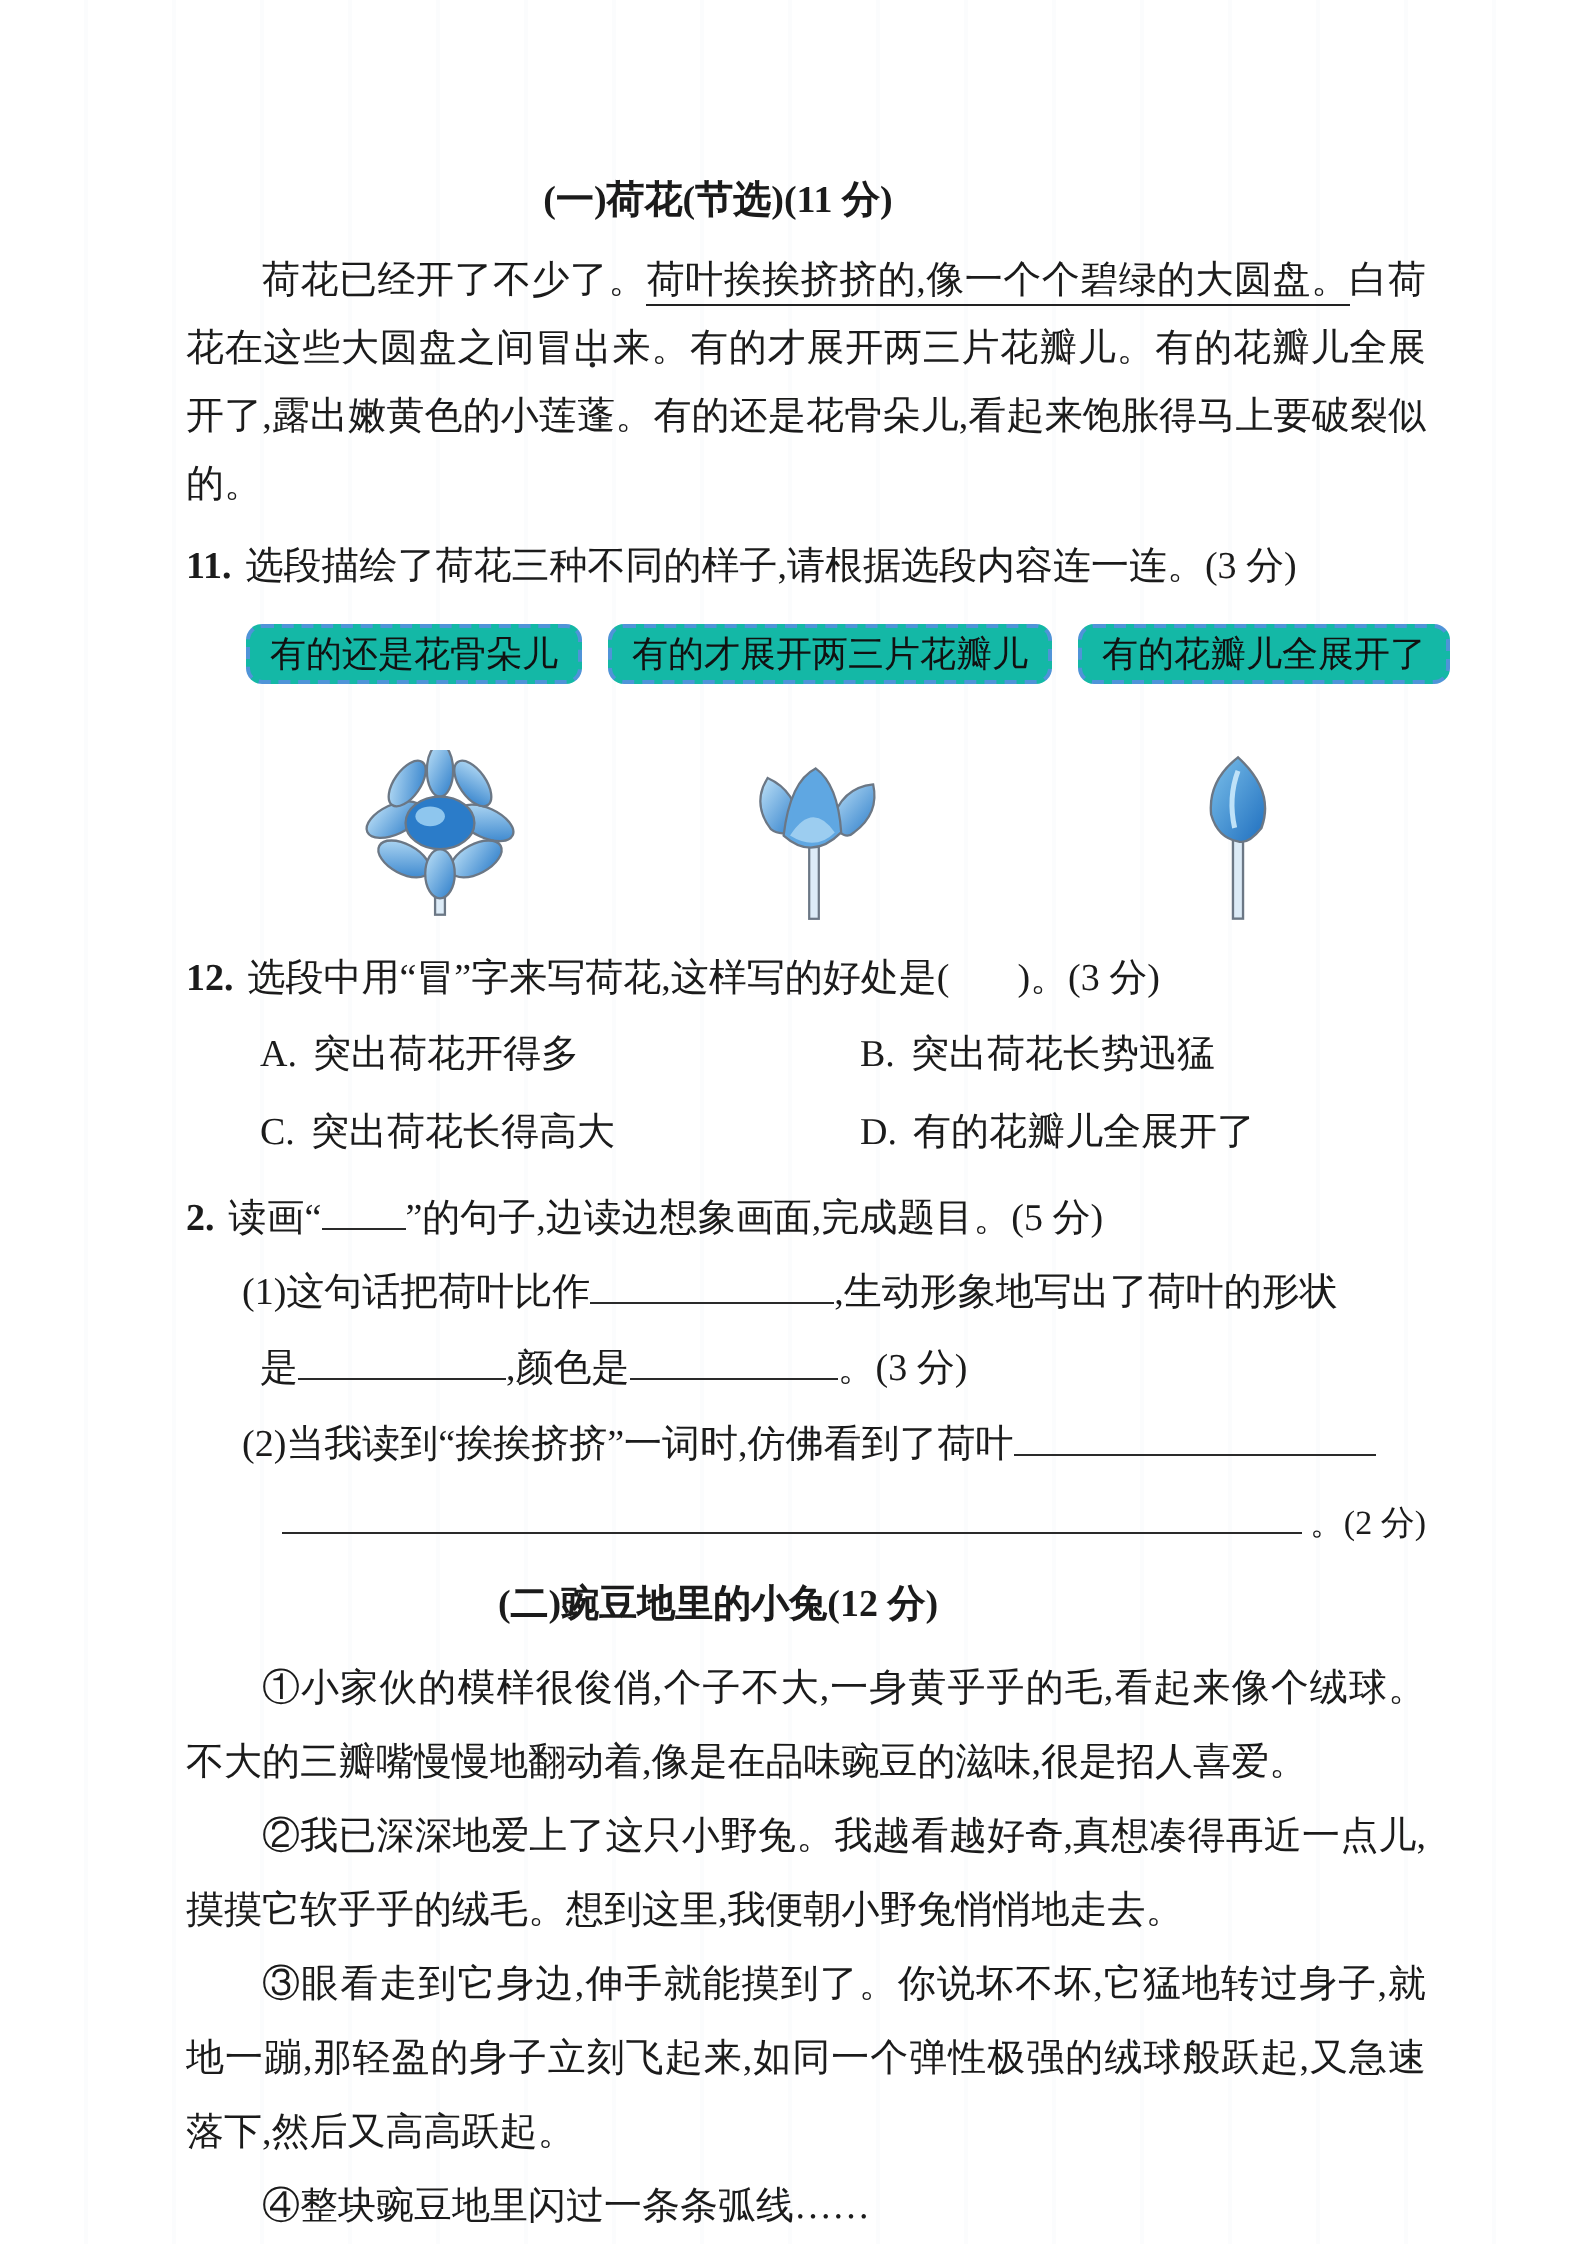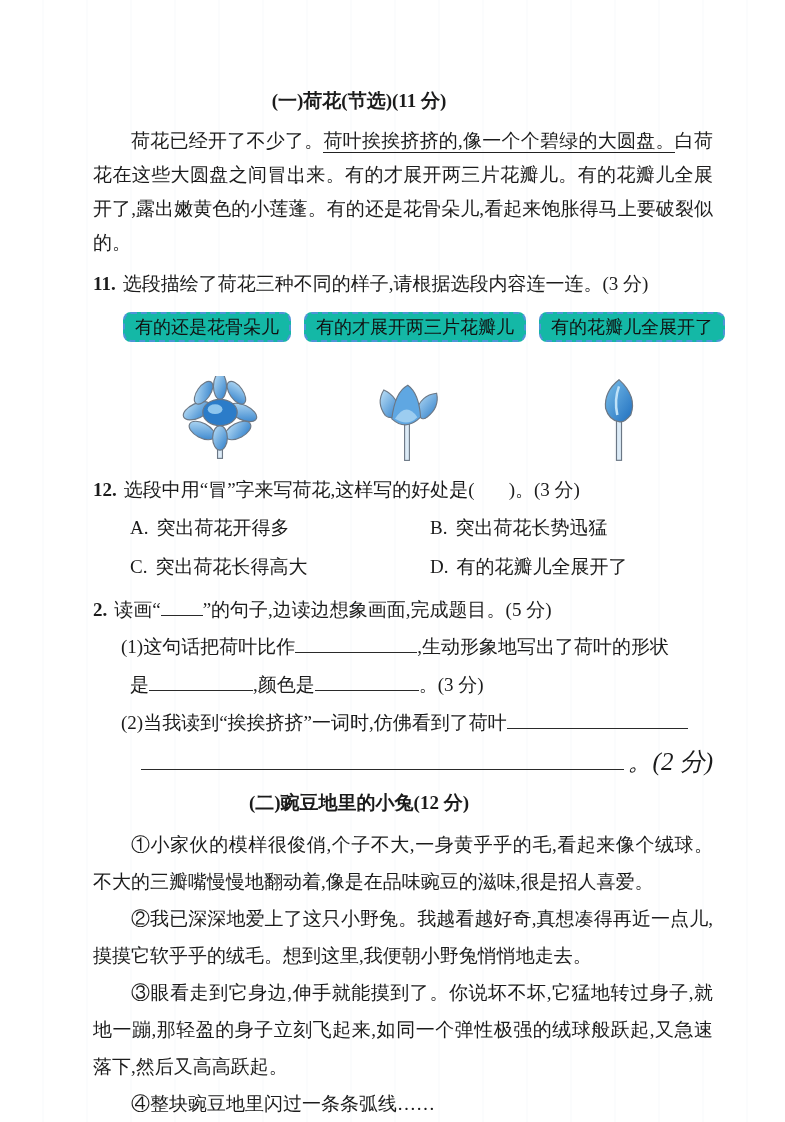--- a/index.html
+++ b/index.html
@@ -56,21 +56,21 @@
 
   .sub-line{font-size:19px;line-height:38px;margin-left:28px;}
   .blank{
     display:inline-block;border-bottom:1.6px solid #2a2a2a;
     height:15px;vertical-align:baseline;
   }
   .w40{width:42px;}
   .w120{width:122px;}
   .w105{width:104px;}
   .w180{width:181px;}
-  .fill-line{display:flex;align-items:baseline;margin-left:48px;font-size:25px;line-height:40px;font-style:italic;}
+  .fill-line{display:flex;align-items:baseline;margin-left:48px;font-size:17px;line-height:40px;}
   .fill-line .blank{flex:1;margin-right:4px;}
 
   .passage2 p{
     font-size:19px;line-height:37px;margin:0;text-indent:2em;text-align:justify;
   }
 </style>
 </head>
 <body>
 
 <div class="page">

